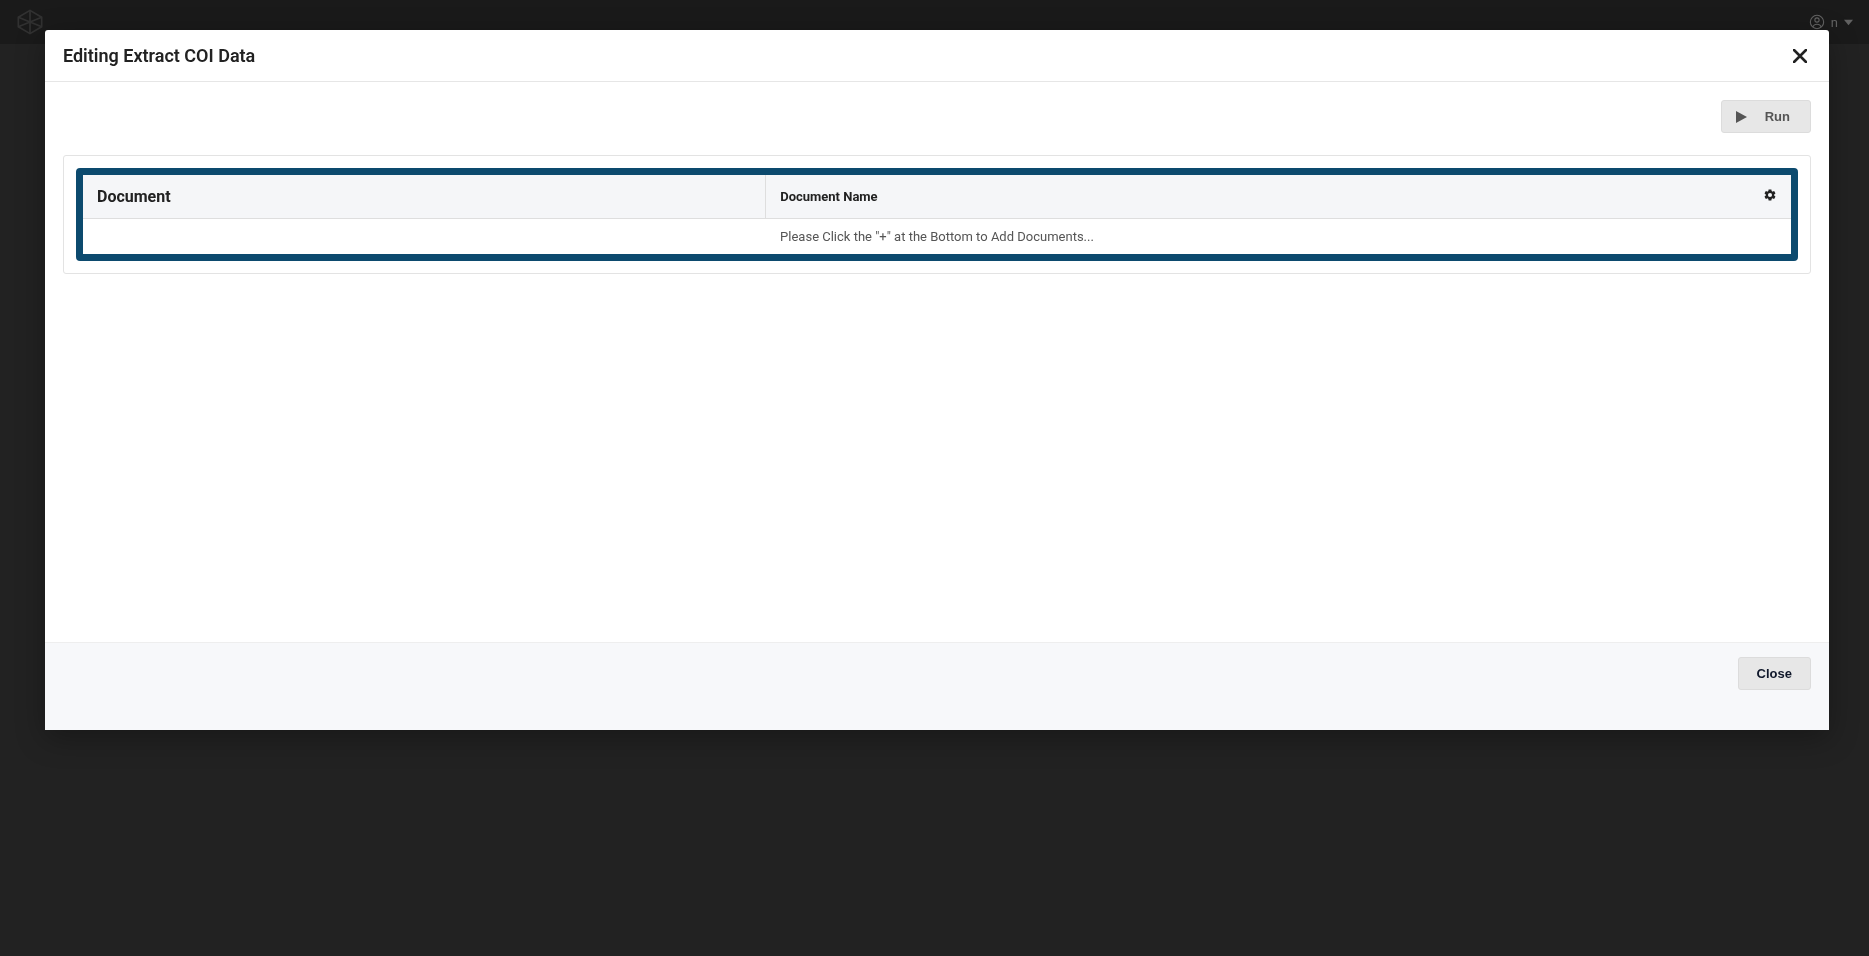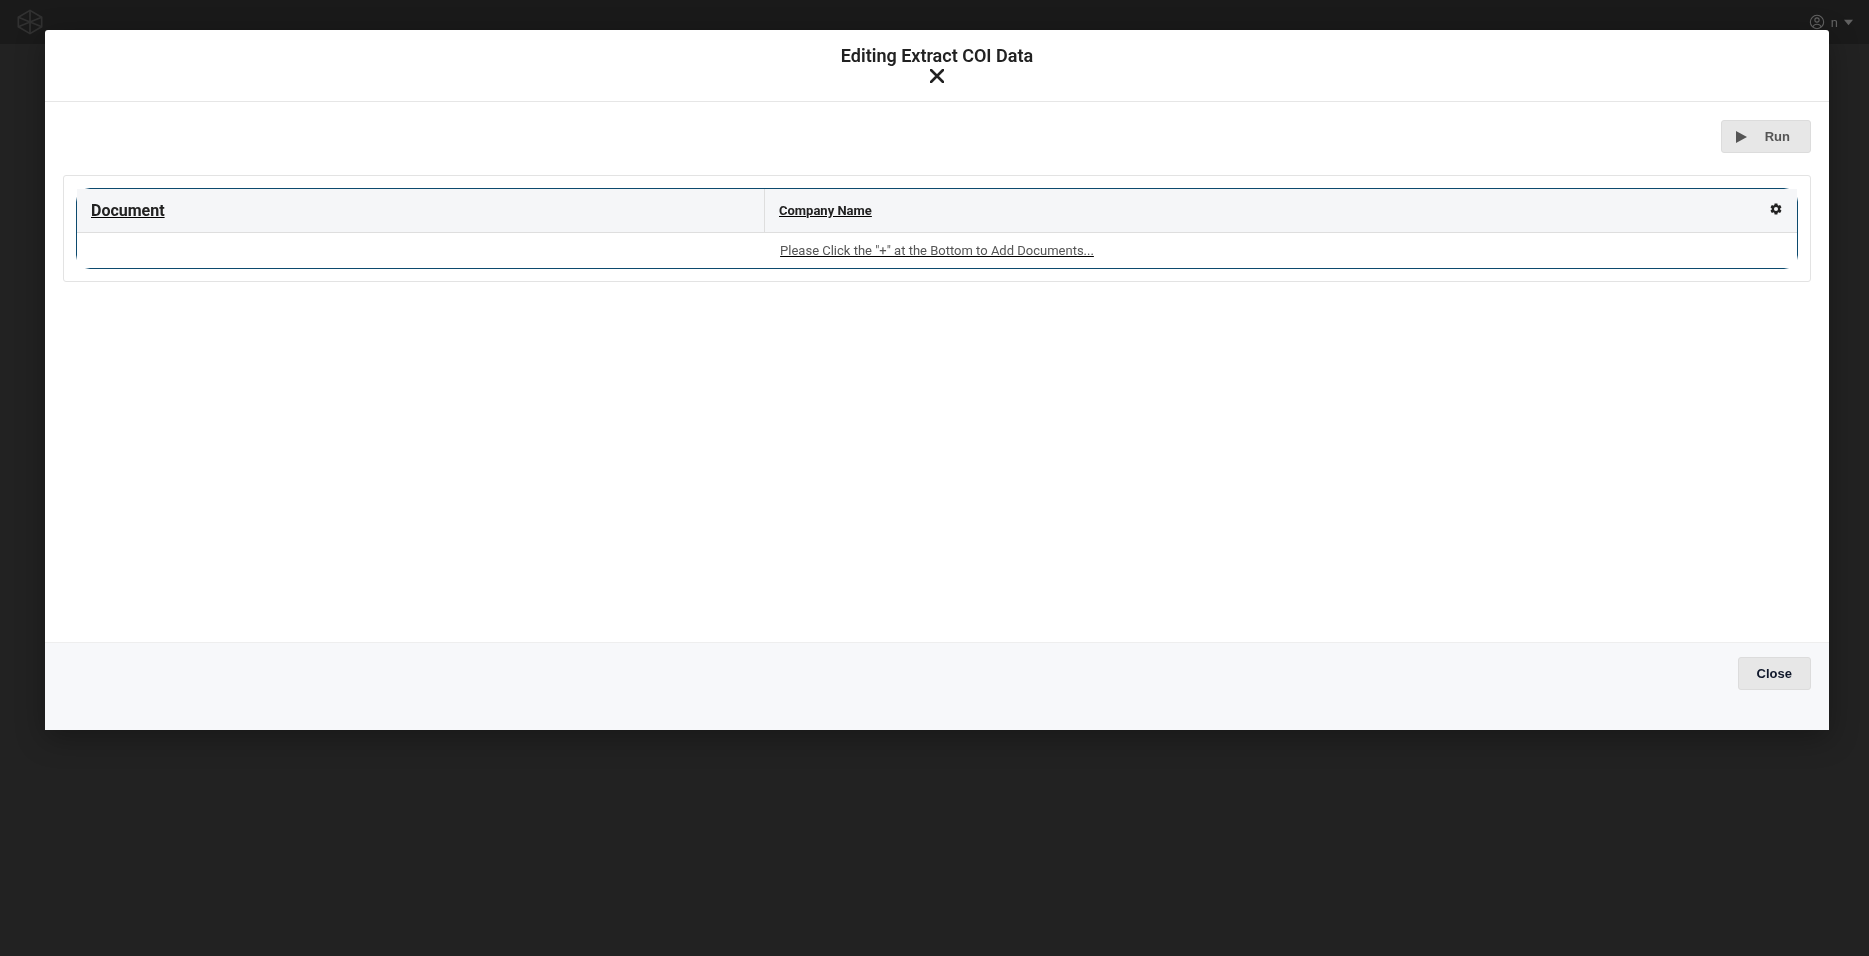--- a/index.html
+++ b/index.html
@@ -77,21 +77,20 @@
       display: flex;
       flex-direction: column;
       height: 700px;
     }
     .modal-header {
       padding: 15px 18px;
       border-bottom: 1px solid #e6e6e6;
       display: flex;
       justify-content: space-between;
       align-items: center;
-      flex-direction: column;
     }
     .modal-title {
       font-size: 18px;
       font-weight: 600;
       color: #222;
     }
     .close-x {
       font-size: 20px;
       cursor: pointer;
       color: #222;
@@ -128,25 +127,24 @@
       display: block;
     }
     .table-wrapper {
       border: 1px solid #e3e3e3;
       border-radius: 3px;
       padding: 12px;
       background: #fff;
     }
     .data-table {
       width: 100%;
-      border: 1px solid #0c4a6e;
+      border: 7px solid #0c4a6e;
       border-collapse: separate;
       border-spacing: 0;
-      border-radius: 14px;
-      text-decoration: underline;
+      border-radius: 4px;
     }
     .data-table thead th {
       background: #f5f6f8;
       text-align: left;
       padding: 12px 14px;
       font-size: 13.5px;
       font-weight: 700;
       color: #222;
       border-bottom: 1px solid #dedede;
       vertical-align: middle;
@@ -242,21 +240,21 @@
         </span>
         <span>Run</span>
       </button>
     </div>
 
     <div class="table-wrapper">
       <table class="data-table">
         <thead>
           <tr>
             <th class="col-document">Document</th>
-            <th class="col-company">Company Name</th>
+            <th class="col-company">Document Name</th>
             <th class="gear-cell">
               <span class="gear-icon">
                 <svg width="14" height="14" viewBox="0 0 24 24" fill="#222">
                   <path d="M19.14 12.94a7.07 7.07 0 0 0 .05-.94 7.07 7.07 0 0 0-.05-.94l2.03-1.58a.5.5 0 0 0 .12-.64l-1.92-3.32a.5.5 0 0 0-.6-.22l-2.39.96a7.03 7.03 0 0 0-1.62-.94l-.36-2.54a.5.5 0 0 0-.5-.42h-3.84a.5.5 0 0 0-.5.42l-.36 2.54c-.58.24-1.12.55-1.62.94l-2.39-.96a.5.5 0 0 0-.6.22L2.66 8.84a.5.5 0 0 0 .12.64l2.03 1.58c-.03.31-.05.63-.05.94s.02.63.05.94l-2.03 1.58a.5.5 0 0 0-.12.64l1.92 3.32c.13.22.39.31.6.22l2.39-.96c.5.39 1.04.7 1.62.94l.36 2.54c.4.24.25.42.5.42h3.84c.25 0 .46-.18.5-.42l.36-2.54c.58-.24 1.12-.55 1.62-.94l2.39.96c.21.09.47 0 .6-.22l1.92-3.32a.5.5 0 0 0-.12-.64l-2.03-1.58zM12 15.5A3.5 3.5 0 1 1 12 8.5a3.5 3.5 0 0 1 0 7z"></path>
                 </svg>
               </span>
             </th>
           </tr>
         </thead>
         <tbody>

